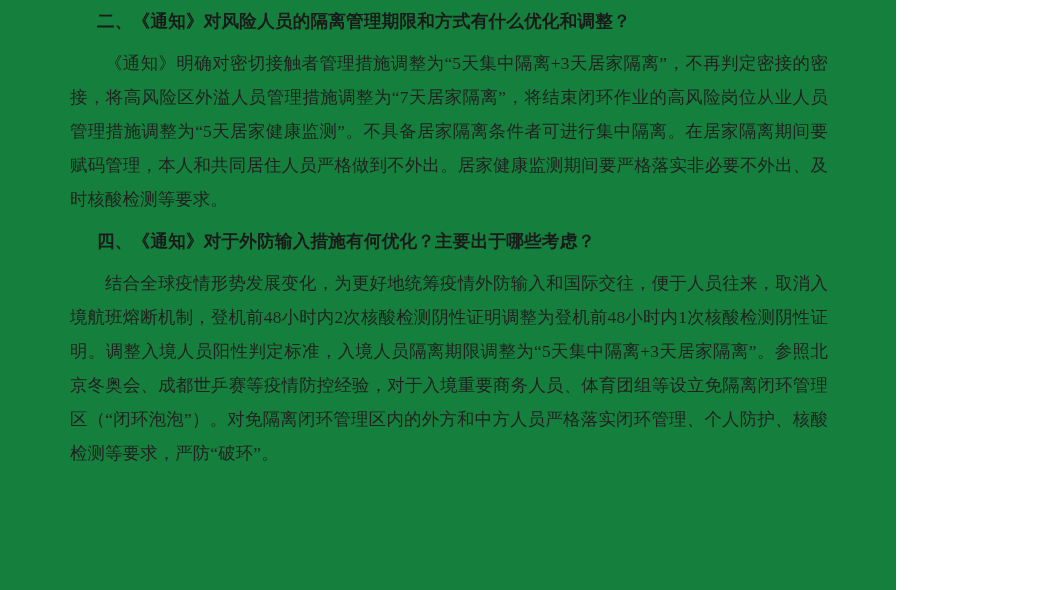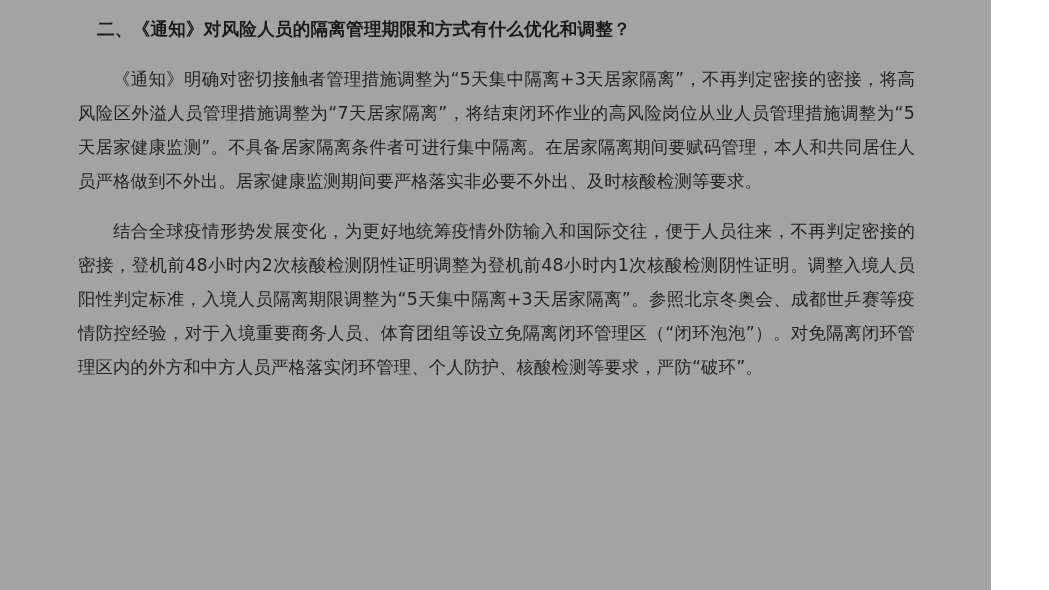--- a/index.html
+++ b/index.html
@@ -8,59 +8,61 @@
     background: #ffffff;
   }
   body {
     width: 1049px;
     height: 590px;
     overflow: hidden;
     font-family: "DejaVu Sans", "Liberation Sans", sans-serif;
     color: #231f20;
   }
   .page {
-    width: 991px;
+    width: 896px;
     height: 590px;
     box-sizing: border-box;
-    padding: 12px 60px 0 62px;
-    background: #a3a3a3;
+    padding: 4px 60px 0 62px;
+    background: #15803d;
   }
   .section {
     margin: 0;
   }
   .q-heading {
     font-size: 17.6px;
     font-weight: bold;
     line-height: 34px;
     letter-spacing: 0.2px;
     text-indent: 35px;
     margin: 0;
     color: #1a1a1a;
   }
   .q-body {
     font-size: 17.4px;
     line-height: 34px;
     letter-spacing: 0.15px;
     text-indent: 35px;
-    margin: 16px;
+    margin: 8px;
     text-align: justify;
     text-justify: inter-ideograph;
     color: #231f20;
+    font-family: Liberation Serif, serif;
   }
 </style>
 </head>
 <body>
 
 <div class="page">
 
   <div class="section">
     <p class="q-heading">二、《通知》对风险人员的隔离管理期限和方式有什么优化和调整？</p>
     <p class="q-body">《通知》明确对密切接触者管理措施调整为“5天集中隔离+3天居家隔离”，不再判定密接的密接，将高风险区外溢人员管理措施调整为“7天居家隔离”，将结束闭环作业的高风险岗位从业人员管理措施调整为“5天居家健康监测”。不具备居家隔离条件者可进行集中隔离。在居家隔离期间要赋码管理，本人和共同居住人员严格做到不外出。居家健康监测期间要严格落实非必要不外出、及时核酸检测等要求。</p>
   </div>
 
   <div class="section">
   </div>
 
   <div class="section">
-    <p class="q-body">结合全球疫情形势发展变化，为更好地统筹疫情外防输入和国际交往，便于人员往来，不再判定密接的密接，登机前48小时内2次核酸检测阴性证明调整为登机前48小时内1次核酸检测阴性证明。调整入境人员阳性判定标准，入境人员隔离期限调整为“5天集中隔离+3天居家隔离”。参照北京冬奥会、成都世乒赛等疫情防控经验，对于入境重要商务人员、体育团组等设立免隔离闭环管理区（“闭环泡泡”）。对免隔离闭环管理区内的外方和中方人员严格落实闭环管理、个人防护、核酸检测等要求，严防“破环”。</p>
+    <p class="q-heading">四、《通知》对于外防输入措施有何优化？主要出于哪些考虑？</p>
+    <p class="q-body">结合全球疫情形势发展变化，为更好地统筹疫情外防输入和国际交往，便于人员往来，取消入境航班熔断机制，登机前48小时内2次核酸检测阴性证明调整为登机前48小时内1次核酸检测阴性证明。调整入境人员阳性判定标准，入境人员隔离期限调整为“5天集中隔离+3天居家隔离”。参照北京冬奥会、成都世乒赛等疫情防控经验，对于入境重要商务人员、体育团组等设立免隔离闭环管理区（“闭环泡泡”）。对免隔离闭环管理区内的外方和中方人员严格落实闭环管理、个人防护、核酸检测等要求，严防“破环”。</p>
   </div>
 
 </div>
 
 </body></html>

